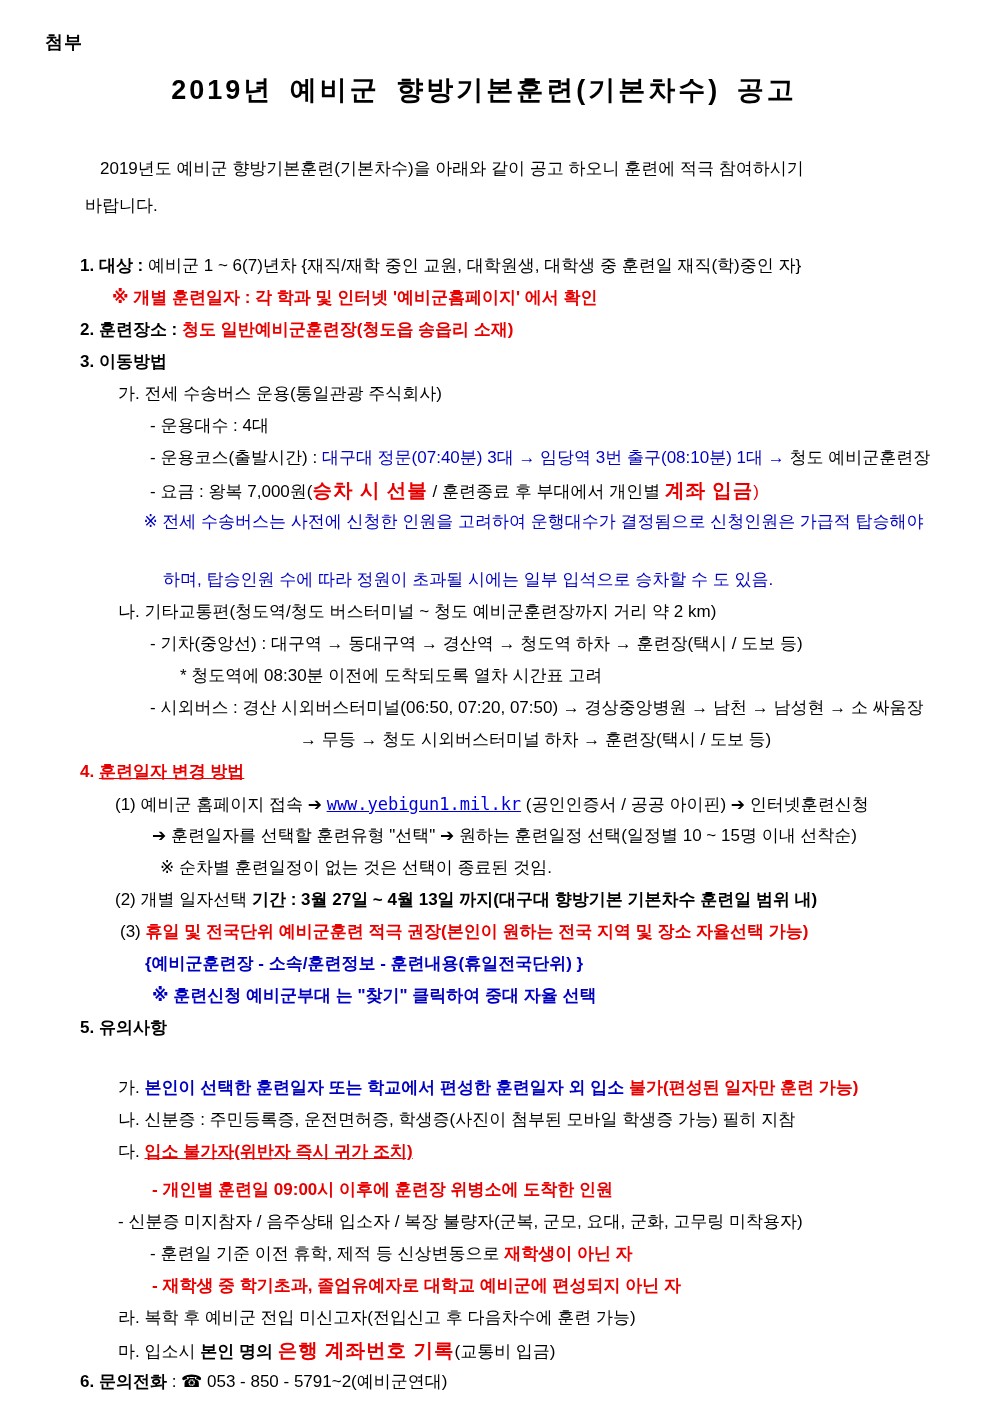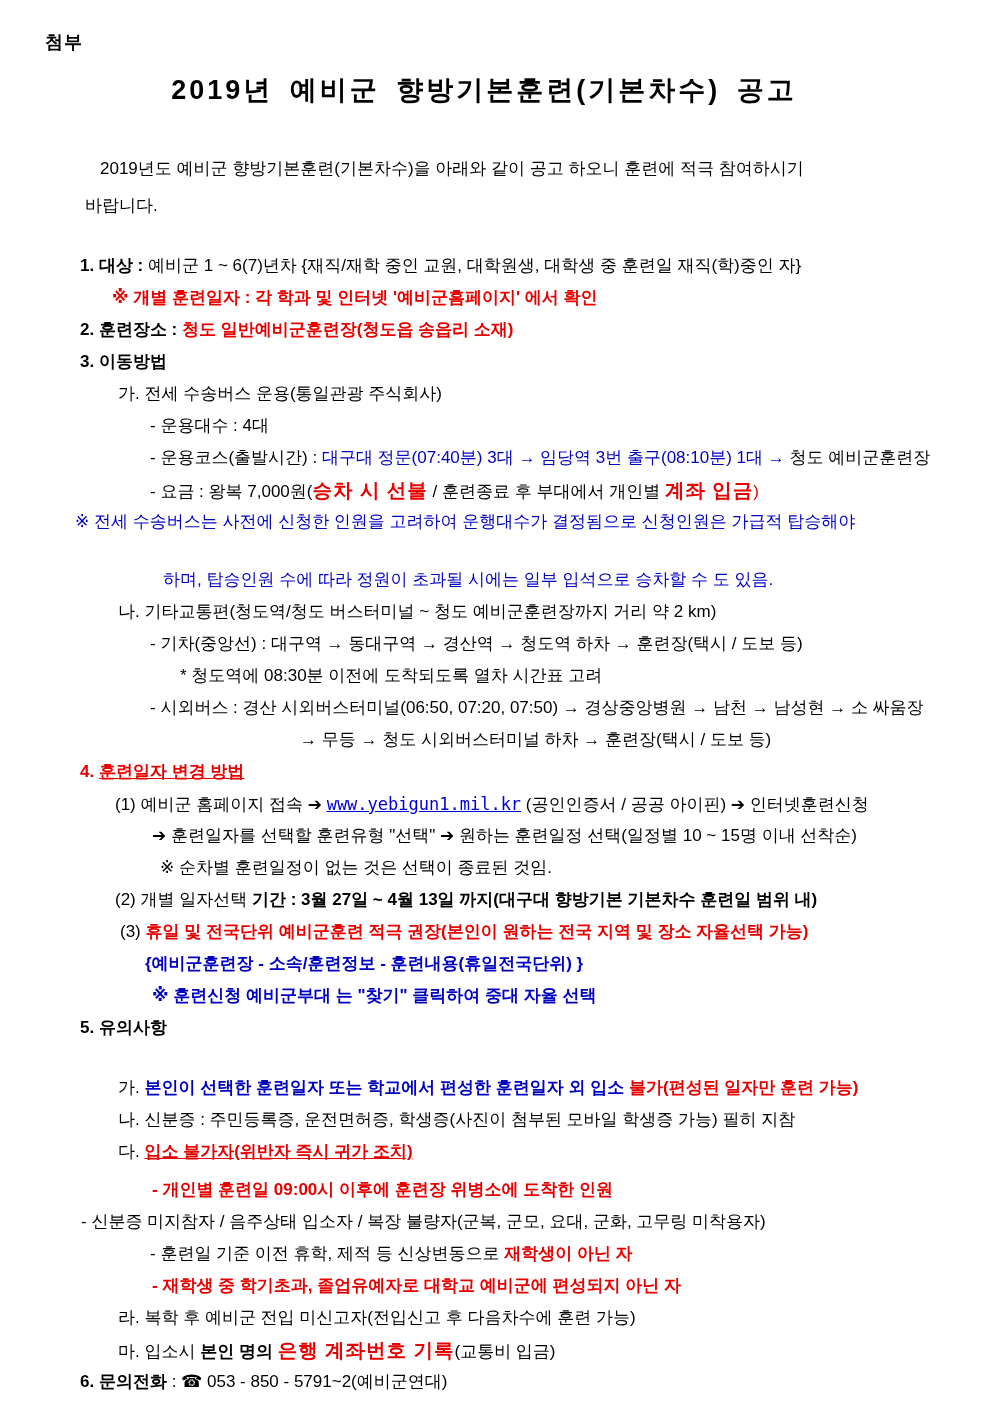--- a/index.html
+++ b/index.html
@@ -55,40 +55,40 @@
   </div>
   <div id="doc-body">
       <div class="doc-line" style="padding-left: 80px; "><span class="seg bold">1. 대상 : </span><span class="seg">예비군 1 ~ 6(7)년차 {재직/재학 중인 교원, 대학원생, 대학생 중 훈련일 재직(학)중인 자}</span></div>
       <div class="doc-line" style="padding-left: 112px;"><span class="seg red bold">※ 개별 훈련일자 : 각 학과 및 인터넷 '예비군홈페이지' 에서 확인</span></div>
       <div class="doc-line" style="padding-left: 80px;"><span class="seg bold">2. 훈련장소 : </span><span class="seg red bold">청도 일반예비군훈련장(청도읍 송읍리 소재)</span></div>
       <div class="doc-line" style="padding-left: 80px;"><span class="seg bold">3. 이동방법</span></div>
       <div class="doc-line" style="padding-left: 118px;"><span class="seg">가. 전세 수송버스 운용(통일관광 주식회사)</span></div>
       <div class="doc-line" style="padding-left: 150px;"><span class="seg">- 운용대수 : 4대</span></div>
       <div class="doc-line" style="padding-left: 150px;"><span class="seg">- 운용코스(출발시간) : </span><span class="seg blue">대구대 정문(07:40분) 3대 → 임당역 3번 출구(08:10분) 1대 → </span><span class="seg">청도 예비군훈련장</span></div>
       <div class="doc-line" style="padding-left: 150px;"><span class="seg">- 요금 : 왕복 7,000원(</span><span class="seg red bold lg">승차 시 선불</span><span class="seg"> / 훈련종료 후 부대에서 개인별 </span><span class="seg red bold lg">계좌 입금</span><span class="seg red">)</span></div>
-      <div class="doc-line" style="padding-left: 75px;"><span class="seg blue">※ 전세 수송버스는 사전에 신청한 인원을 고려하여 운행대수가 결정됨으로 신청인원은 가급적 탑승해야</span></div>
+      <div class="doc-line" style="padding-left: 75px; text-align: center;"><span class="seg blue">※ 전세 수송버스는 사전에 신청한 인원을 고려하여 운행대수가 결정됨으로 신청인원은 가급적 탑승해야</span></div>
       <div class="doc-line" style="padding-left: 163px; margin-top: 26px;"><span class="seg blue">하며, 탑승인원 수에 따라 정원이 초과될 시에는 일부 입석으로 승차할 수 도 있음.</span></div>
       <div class="doc-line" style="padding-left: 118px;"><span class="seg">나. 기타교통편(청도역/청도 버스터미널 ~ 청도 예비군훈련장까지 거리 약 2 km)</span></div>
       <div class="doc-line" style="padding-left: 150px;"><span class="seg">- 기차(중앙선) : 대구역 → 동대구역 → 경산역 → 청도역 하차 → 훈련장(택시 / 도보 등)</span></div>
       <div class="doc-line" style="padding-left: 180px;"><span class="seg">* 청도역에 08:30분 이전에 도착되도록 열차 시간표 고려</span></div>
       <div class="doc-line" style="padding-left: 150px;"><span class="seg">- 시외버스 : 경산 시외버스터미널(06:50, 07:20, 07:50) → 경상중앙병원 → 남천 → 남성현 → 소 싸움장</span></div>
       <div class="doc-line" style="padding-left: 300px;"><span class="seg">→ 무등 → 청도 시외버스터미널 하차 → 훈련장(택시 / 도보 등)</span></div>
       <div class="doc-line" style="padding-left: 80px;"><span class="seg red bold">4. </span><span class="seg red bold und">훈련일자 변경 방법</span></div>
       <div class="doc-line" style="padding-left: 115px;"><span class="seg">(1) 예비군 홈페이지 접속 ➔ </span><span class="seg mono link">www.yebigun1.mil.kr</span><span class="seg"> (공인인증서 / 공공 아이핀) ➔ 인터넷훈련신청</span></div>
       <div class="doc-line" style="padding-left: 152px;"><span class="seg">➔ 훈련일자를 선택할 훈련유형 "선택" ➔ 원하는 훈련일정 선택(일정별 10 ~ 15명 이내 선착순)</span></div>
       <div class="doc-line" style="padding-left: 160px;"><span class="seg">※ 순차별 훈련일정이 없는 것은 선택이 종료된 것임.</span></div>
       <div class="doc-line" style="padding-left: 115px;"><span class="seg">(2) 개별 일자선택 </span><span class="seg bold">기간</span><span class="seg bold"> : </span><span class="seg bold">3월 27일 ~ 4월 13일 까지(대구대 향방기본 기본차수 훈련일 범위 내)</span></div>
       <div class="doc-line" style="padding-left: 120px;"><span class="seg">(3) </span><span class="seg red bold">휴일 및 전국단위 예비군훈련 적극 권장(본인이 원하는 전국 지역 및 장소 자율선택 가능)</span></div>
       <div class="doc-line" style="padding-left: 145px;"><span class="seg blue bold">{예비군훈련장 - 소속/훈련정보 - 훈련내용(휴일전국단위) }</span></div>
       <div class="doc-line" style="padding-left: 152px;"><span class="seg blue bold">※ 훈련신청 예비군부대 는 "찾기" 클릭하여 중대 자율 선택</span></div>
       <div class="doc-line" style="padding-left: 80px;"><span class="seg bold">5. 유의사항</span></div>
       <div class="doc-line" style="padding-left: 118px; margin-top: 28px;"><span class="seg">가. </span><span class="seg blue bold">본인이 선택한 훈련일자 또는 학교에서 편성한 훈련일자 외 입소 </span><span class="seg red bold">불가(편성된 일자만 훈련 가능)</span></div>
       <div class="doc-line" style="padding-left: 118px;"><span class="seg">나. 신분증 : 주민등록증, 운전면허증, 학생증(사진이 첨부된 모바일 학생증 가능) 필히 지참</span></div>
       <div class="doc-line" style="padding-left: 118px;"><span class="seg">다. </span><span class="seg red bold und">입소 불가자(위반자 즉시 귀가 조치)</span></div>
       <div class="doc-line" style="padding-left: 152px; margin-top: 6px;"><span class="seg red bold">- 개인별 훈련일 09:00시 이후에 훈련장 위병소에 도착한 인원</span></div>
-      <div class="doc-line" style="padding-left: 81px;"><span class="seg">- 신분증 미지참자 / 음주상태 입소자 / 복장 불량자(군복, 군모, 요대, 군화, 고무링 미착용자)</span></div>
+      <div class="doc-line" style="padding-left: 118px;"><span class="seg">- 신분증 미지참자 / 음주상태 입소자 / 복장 불량자(군복, 군모, 요대, 군화, 고무링 미착용자)</span></div>
       <div class="doc-line" style="padding-left: 150px;"><span class="seg">- 훈련일 기준 이전 휴학, 제적 등 신상변동으로 </span><span class="seg red bold">재학생이 아닌 자</span></div>
       <div class="doc-line" style="padding-left: 152px;"><span class="seg red bold">- 재학생 중 학기초과, 졸업유예자로 대학교 예비군에 편성되지 아닌 자</span></div>
       <div class="doc-line" style="padding-left: 118px;"><span class="seg">라. 복학 후 예비군 전입 미신고자(전입신고 후 다음차수에 훈련 가능)</span></div>
       <div class="doc-line" style="padding-left: 118px;"><span class="seg">마. 입소시 </span><span class="seg bold">본인 명의</span><span class="seg"> </span><span class="seg red bold lg">은행 계좌번호 기록</span><span class="seg">(교통비 입금)</span></div>
       <div class="doc-line" style="padding-left: 80px;"><span class="seg bold">6. 문의전화</span><span class="seg"> : ☎ 053 - 850 - 5791~2(예비군연대)</span></div>
     </div>
 </div>
 
 </body></html>

